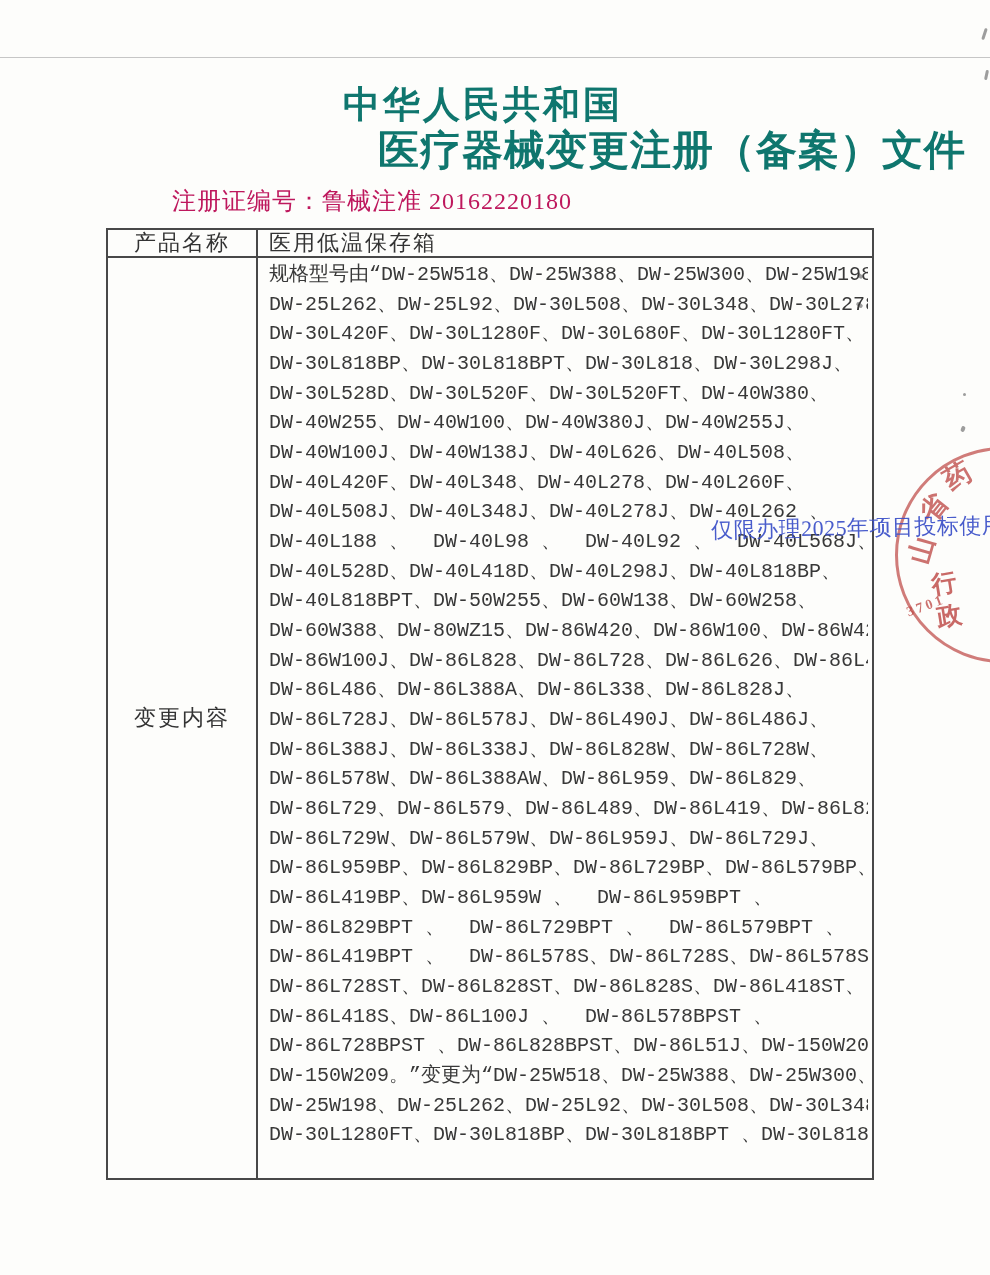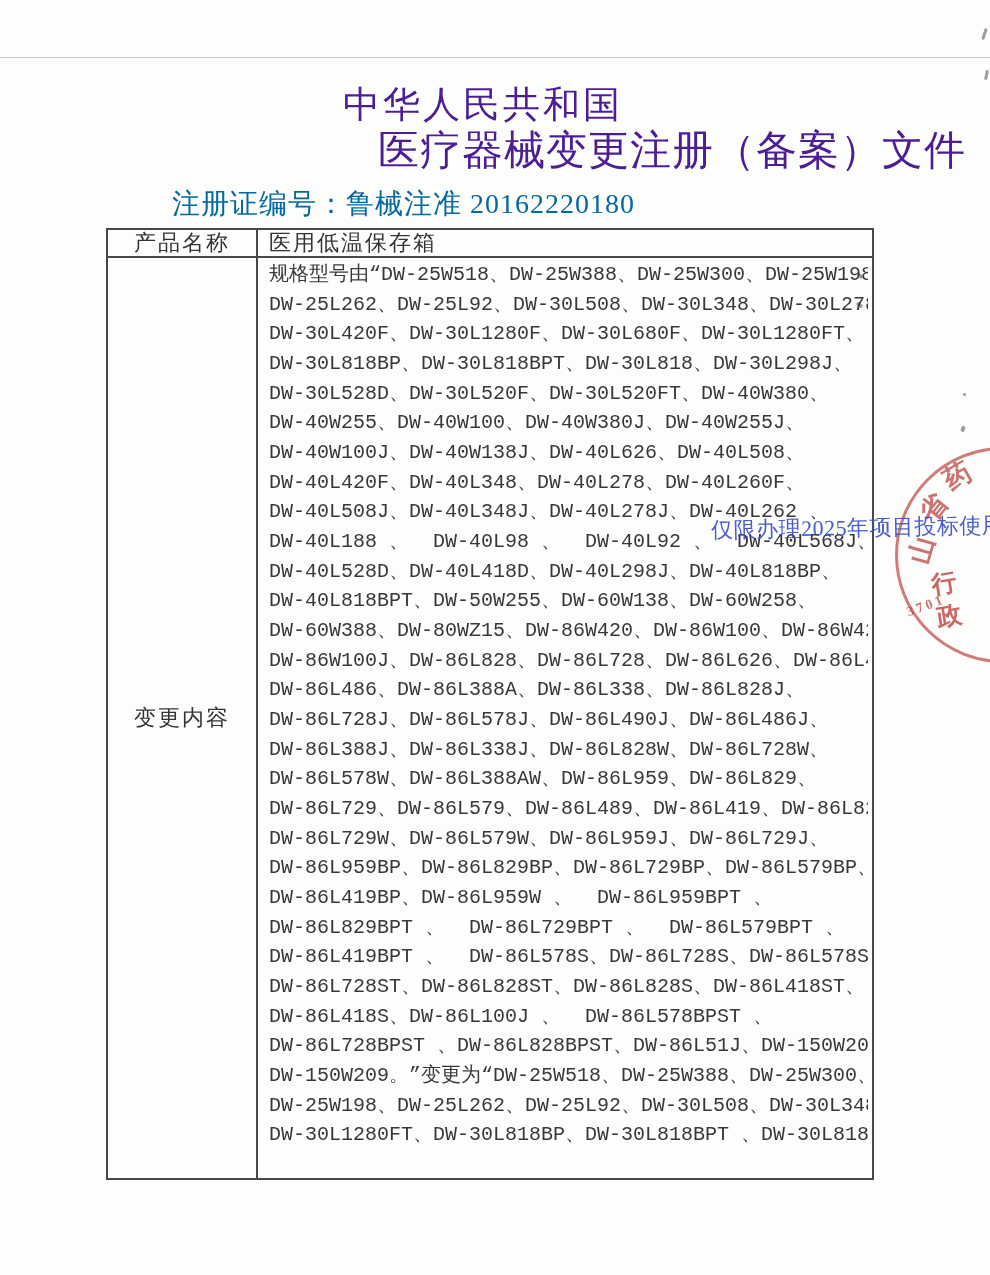--- a/index.html
+++ b/index.html
@@ -11,25 +11,25 @@
   .top-rule{position:absolute;top:57px;left:0;width:990px;height:1px;background:#c6c6c6;}
   .speck{position:absolute;background:#6a6a6a;border-radius:2px;opacity:.65;}
   .speck.s1{left:983px;top:28px;width:3px;height:12px;transform:rotate(18deg);}
   .speck.s2{left:985px;top:70px;width:3px;height:10px;transform:rotate(12deg);}
   .speck.s3{left:857px;top:274px;width:6px;height:4px;transform:rotate(35deg);}
   .speck.s4{left:856px;top:303px;width:7px;height:4px;transform:rotate(35deg);}
   .speck.s5{left:963px;top:393px;width:3px;height:3px;}
   .speck.s6{left:961px;top:426px;width:4px;height:6px;transform:rotate(20deg);}
 
   .doc-header{position:absolute;top:82px;left:0;width:966px;text-align:center;
-    font-weight:normal;color:#4c1d95;}
+    font-weight:bold;color:#0f766e;}
   .title-line1{font-size:37px;line-height:45px;letter-spacing:3px;}
   .title-line2{font-size:41px;line-height:47px;letter-spacing:1px;text-align:right;}
 
-  .reg-line{position:absolute;top:185px;left:172px;font-size:28px;letter-spacing:1px;color:#0369a1;}
+  .reg-line{position:absolute;top:185px;left:172px;font-size:24px;letter-spacing:1px;color:#be185d;}
 
   .doc-table{
     position:absolute;left:106px;top:228px;width:768px;height:952px;
     border:2px solid #484848;box-sizing:border-box;
     display:grid;grid-template-columns:150px 1fr;grid-template-rows:28px 1fr;
   }
   .t-cell{box-sizing:border-box;}
   .t-label{
     border-right:2px solid #484848;display:flex;align-items:center;justify-content:center;
     font-size:22px;letter-spacing:2px;color:#333;

